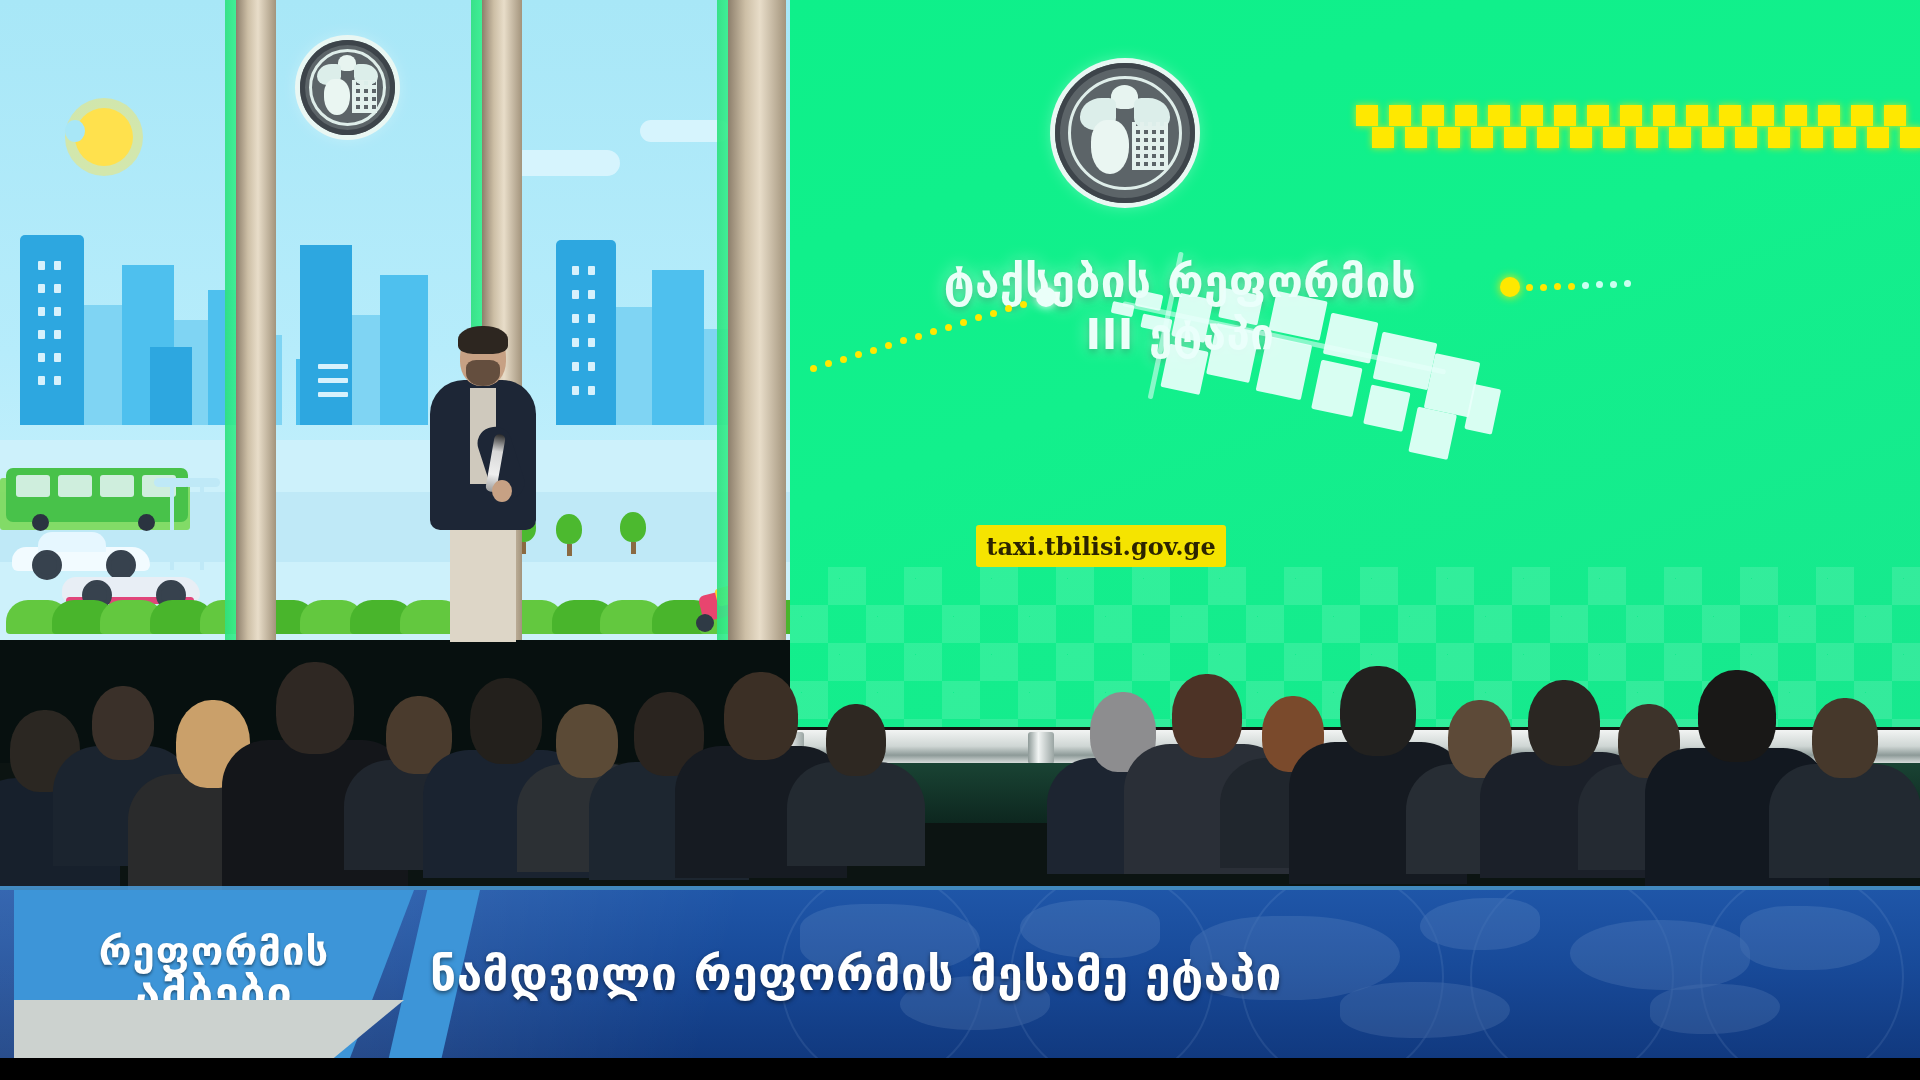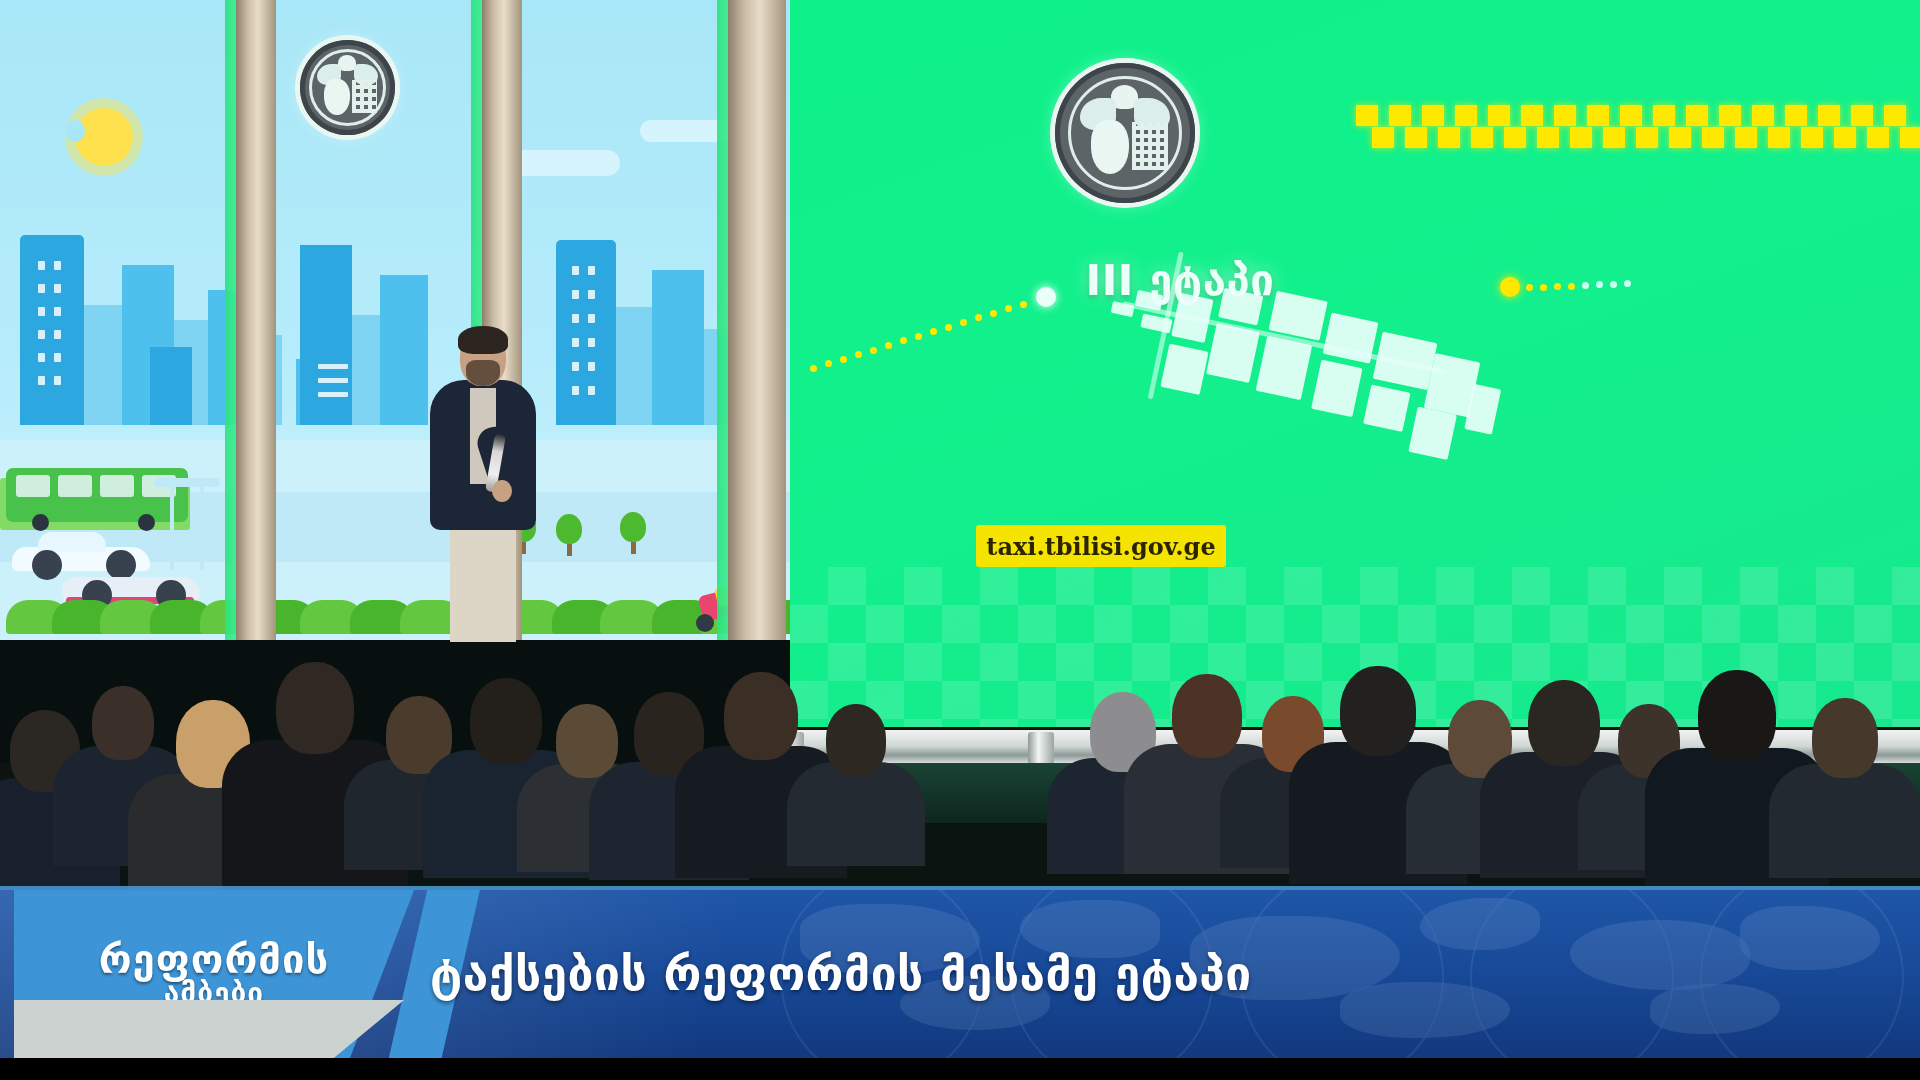--- a/index.html
+++ b/index.html
@@ -136,21 +136,21 @@
      background:linear-gradient(180deg,#1a4f9e 0%,#12418c 42%,#0e3madd 60%,#0c2f74 100%);
      background:linear-gradient(180deg,#1f56a8 0%,#184a99 45%,#11397f 100%);}
   .lt-globe{position:absolute;right:0;bottom:0;width:1200px;height:168px;opacity:.22;overflow:hidden;}
   .lt-sheen{position:absolute;left:0;top:0;width:100%;height:100%;
      background:linear-gradient(105deg,rgba(255,255,255,.10) 0 18%,rgba(255,255,255,0) 38%);}
   .lt-tag{position:absolute;left:14px;bottom:22px;width:400px;height:168px;background:#3d95d8;
      clip-path:polygon(0 0,100% 0,84% 100%,0 100%);display:flex;flex-direction:column;
      align-items:center;justify-content:center;}
   .lt-tag span{color:#fff;font-weight:700;font-size:40px;line-height:1.02;letter-spacing:1px;
      text-shadow:0 2px 3px rgba(0,0,0,.45);}
-  .lt-tag span.l2{font-size:28px;text-decoration:underline;}
+  .lt-tag span.l2{font-size:45px;text-decoration:underline;}
   .lt-gray{position:absolute;left:14px;bottom:22px;width:390px;height:58px;background:#ccd2cf;
      clip-path:polygon(0 0,100% 0,82% 100%,0 100%);}
   .lt-accent{position:absolute;left:360px;bottom:22px;width:120px;height:168px;background:#3d95d8;
      clip-path:polygon(56% 0,100% 0,68% 100%,24% 100%);}
   .lt-text{position:absolute;left:420px;bottom:22px;width:1480px;height:168px;
      display:flex;flex-direction:column;justify-content:center;padding-left:10px;box-sizing:border-box;}
   .lt-head{color:#ffffff;font-weight:700;font-size:46px;letter-spacing:.5px;line-height:1.1;
      text-shadow:0 2px 4px rgba(0,0,0,.5);}
   .lt-sub{color:#e9f1fb;font-weight:400;font-size:38px;letter-spacing:.3px;line-height:1.15;margin-top:12px;
      text-shadow:0 2px 4px rgba(0,0,0,.45);}
@@ -346,20 +346,21 @@
             <div class="head"></div>
             <div class="wl"></div>
             <div class="wr"></div>
             <div class="bd"></div>
             <div class="gl"></div>
           </div>
       </div>
     </div>
 
     <div class="scr-title">
+      <span>ტაქსების რეფორმის</span>
       <span class="l2">III ეტაპი</span>
     </div>
 
     <div class="urlbadge">
       <span>taxi.tbilisi.gov.ge</span>
     </div>
 
     <div class="maproute" id="maproute">
         <div style="position: absolute; left: 0px; top: 0px; width: 100%; height: 100%; transform: rotate(12deg);">
           <div class="blk" style="left: 150px; top: 34px; width: 34px; height: 44px;"></div>
@@ -539,19 +540,19 @@
 
     <div class="lt-accent"></div>
 
     <div class="lt-tag">
       <span>რეფორმის</span>
       <span class="l2">ამბები</span>
     </div>
     <div class="lt-gray"></div>
 
     <div class="lt-text">
-      <div class="lt-head">ტაქსების რეფორმის მესამე ეტაპი</div>
+      <div class="lt-head">ნამდვილი რეფორმის მესამე ეტაპი</div>
     </div>
     <div class="lt-underline"></div>
     <div class="lt-botbar"></div>
   </div>
 
 </div>
 
 </body></html>

